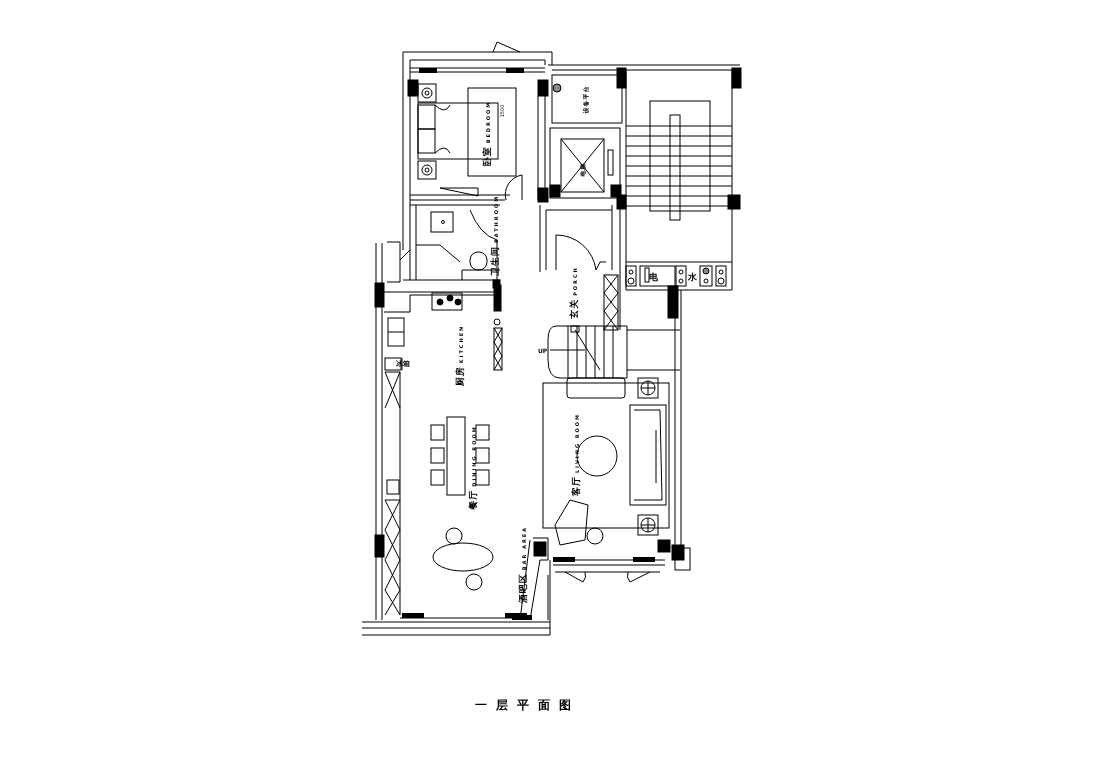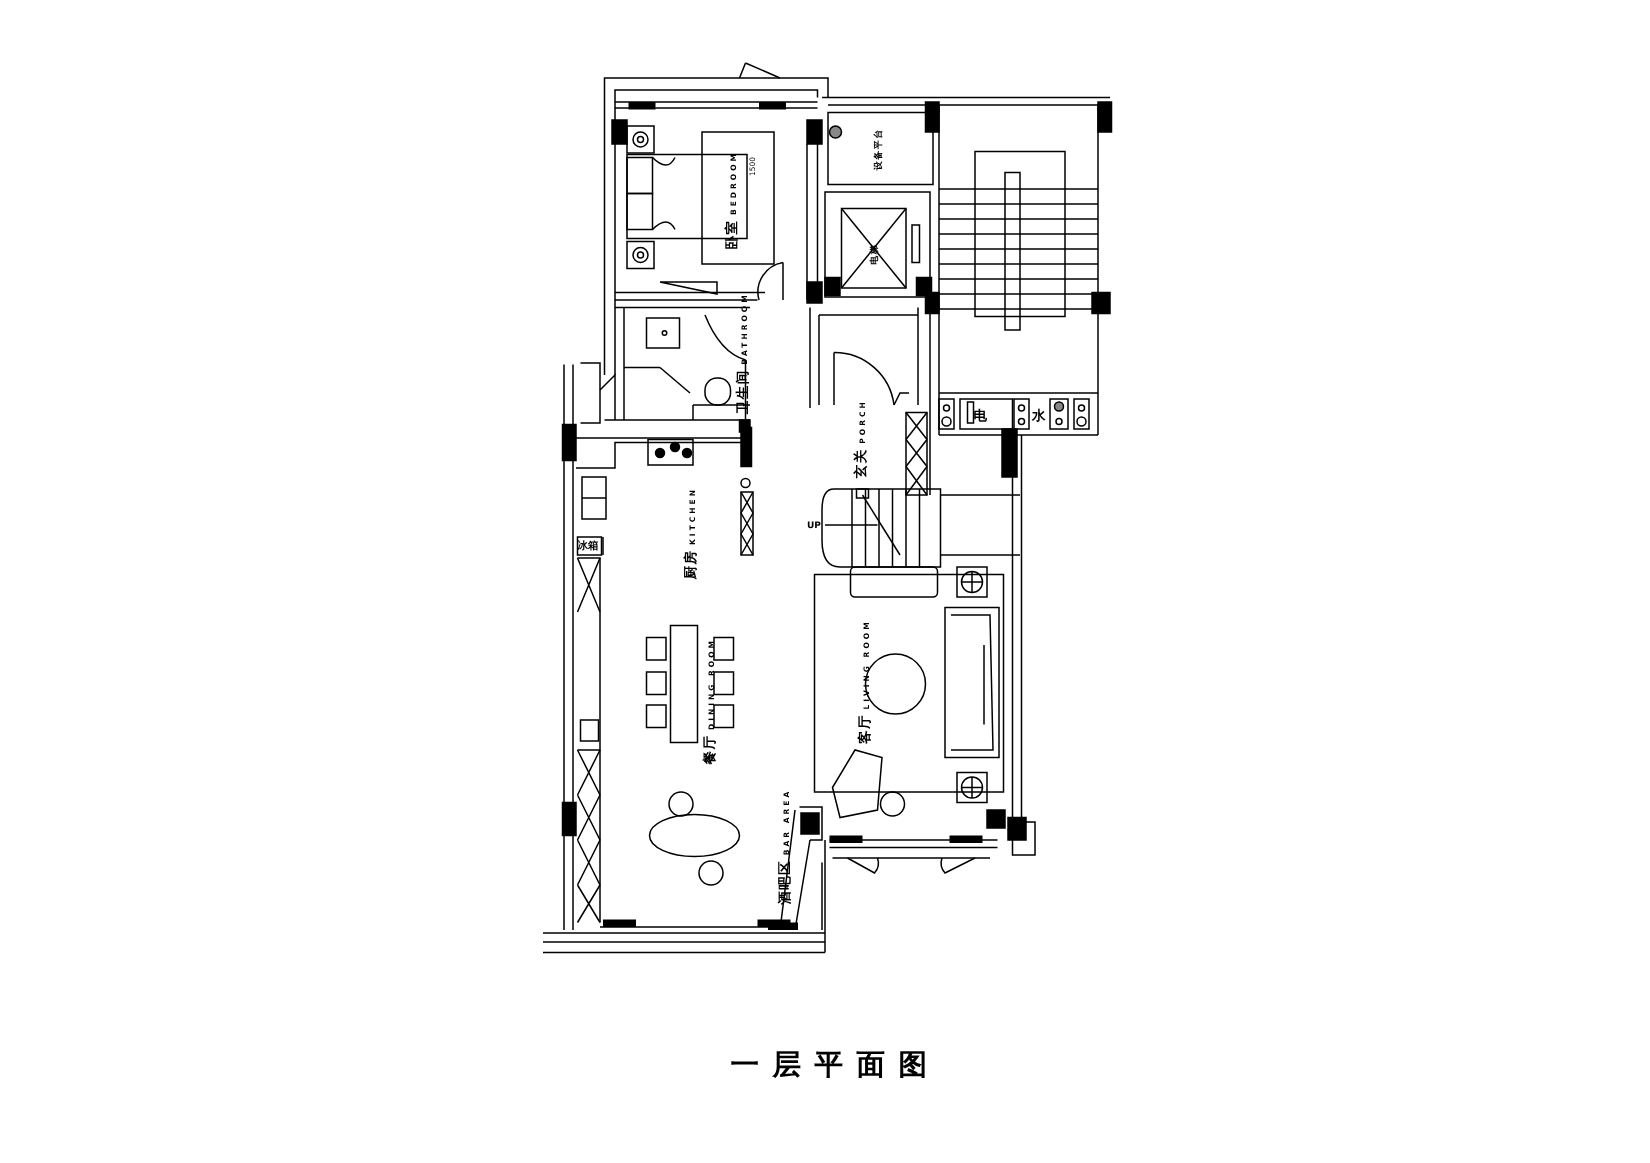--- a/index.html
+++ b/index.html
@@ -1,21 +1,21 @@
 <!DOCTYPE html>
 <html><head>
 <meta charset="utf-8">
 <style>
   html, body { margin: 0; padding: 0; background: #ffffff; }
   body { width: 1100px; height: 775px; position: relative; overflow: hidden; font-family: "DejaVu Sans", sans-serif; }
   #plan { position: absolute; left: 0; top: 0; }
   .rot-label { position: absolute; transform-origin: center center; white-space: nowrap; color: #000; }
   .rot-label .zh { font-size: 9px; font-weight: bold; letter-spacing: 1px; }
   .rot-label .en { font-size: 5px; font-weight: bold; letter-spacing: 2px; margin-left: 3px; }
-  .title { position: absolute; left: 475px; top: 697px; font-size: 19px; font-weight: bold; letter-spacing: 9px; color: #000; margin-left: 12px; }
+  .title { position: absolute; left: 475px; top: 697px; font-size: 12px; font-weight: bold; letter-spacing: 9px; color: #000; }
   .small-zh { position: absolute; font-size: 9px; font-weight: bold; color: #000; }
   .up-label { position: absolute; font-size: 6px; font-weight: bold; color: #000; }
 </style>
 </head>
 <body>
 
 <svg id="plan" width="1100" height="775" viewBox="0 0 1100 775" xmlns="http://www.w3.org/2000/svg" fill="none" stroke="#000" stroke-width="1">
 
   <g>
     <polyline points="403,250 403,52 552,52 552,65"></polyline>
@@ -272,21 +272,21 @@
 </div>
 
 <div class="rot-label" style="left:545px; top:283px; transform: rotate(-90deg);">
   <span class="zh">玄关</span><span class="en">PORCH</span>
 </div>
 
 <div class="rot-label" style="left:427px; top:346px; transform: rotate(-90deg);">
   <span class="zh">厨房</span><span class="en">KITCHEN</span>
 </div>
 
-<div class="small-zh" style="left:385px; top:359px; font-size:7px;">
+<div class="small-zh" style="left:396px; top:359px; font-size:7px;">
   <span>冰箱</span>
 </div>
 
 <div class="rot-label" style="left:428px; top:458px; transform: rotate(-90deg);">
   <span class="zh">餐厅</span><span class="en">DINING ROOM</span>
 </div>
 
 <div class="rot-label" style="left:532px; top:445px; transform: rotate(-90deg);">
   <span class="zh">客厅</span><span class="en">LIVING ROOM</span>
 </div>

